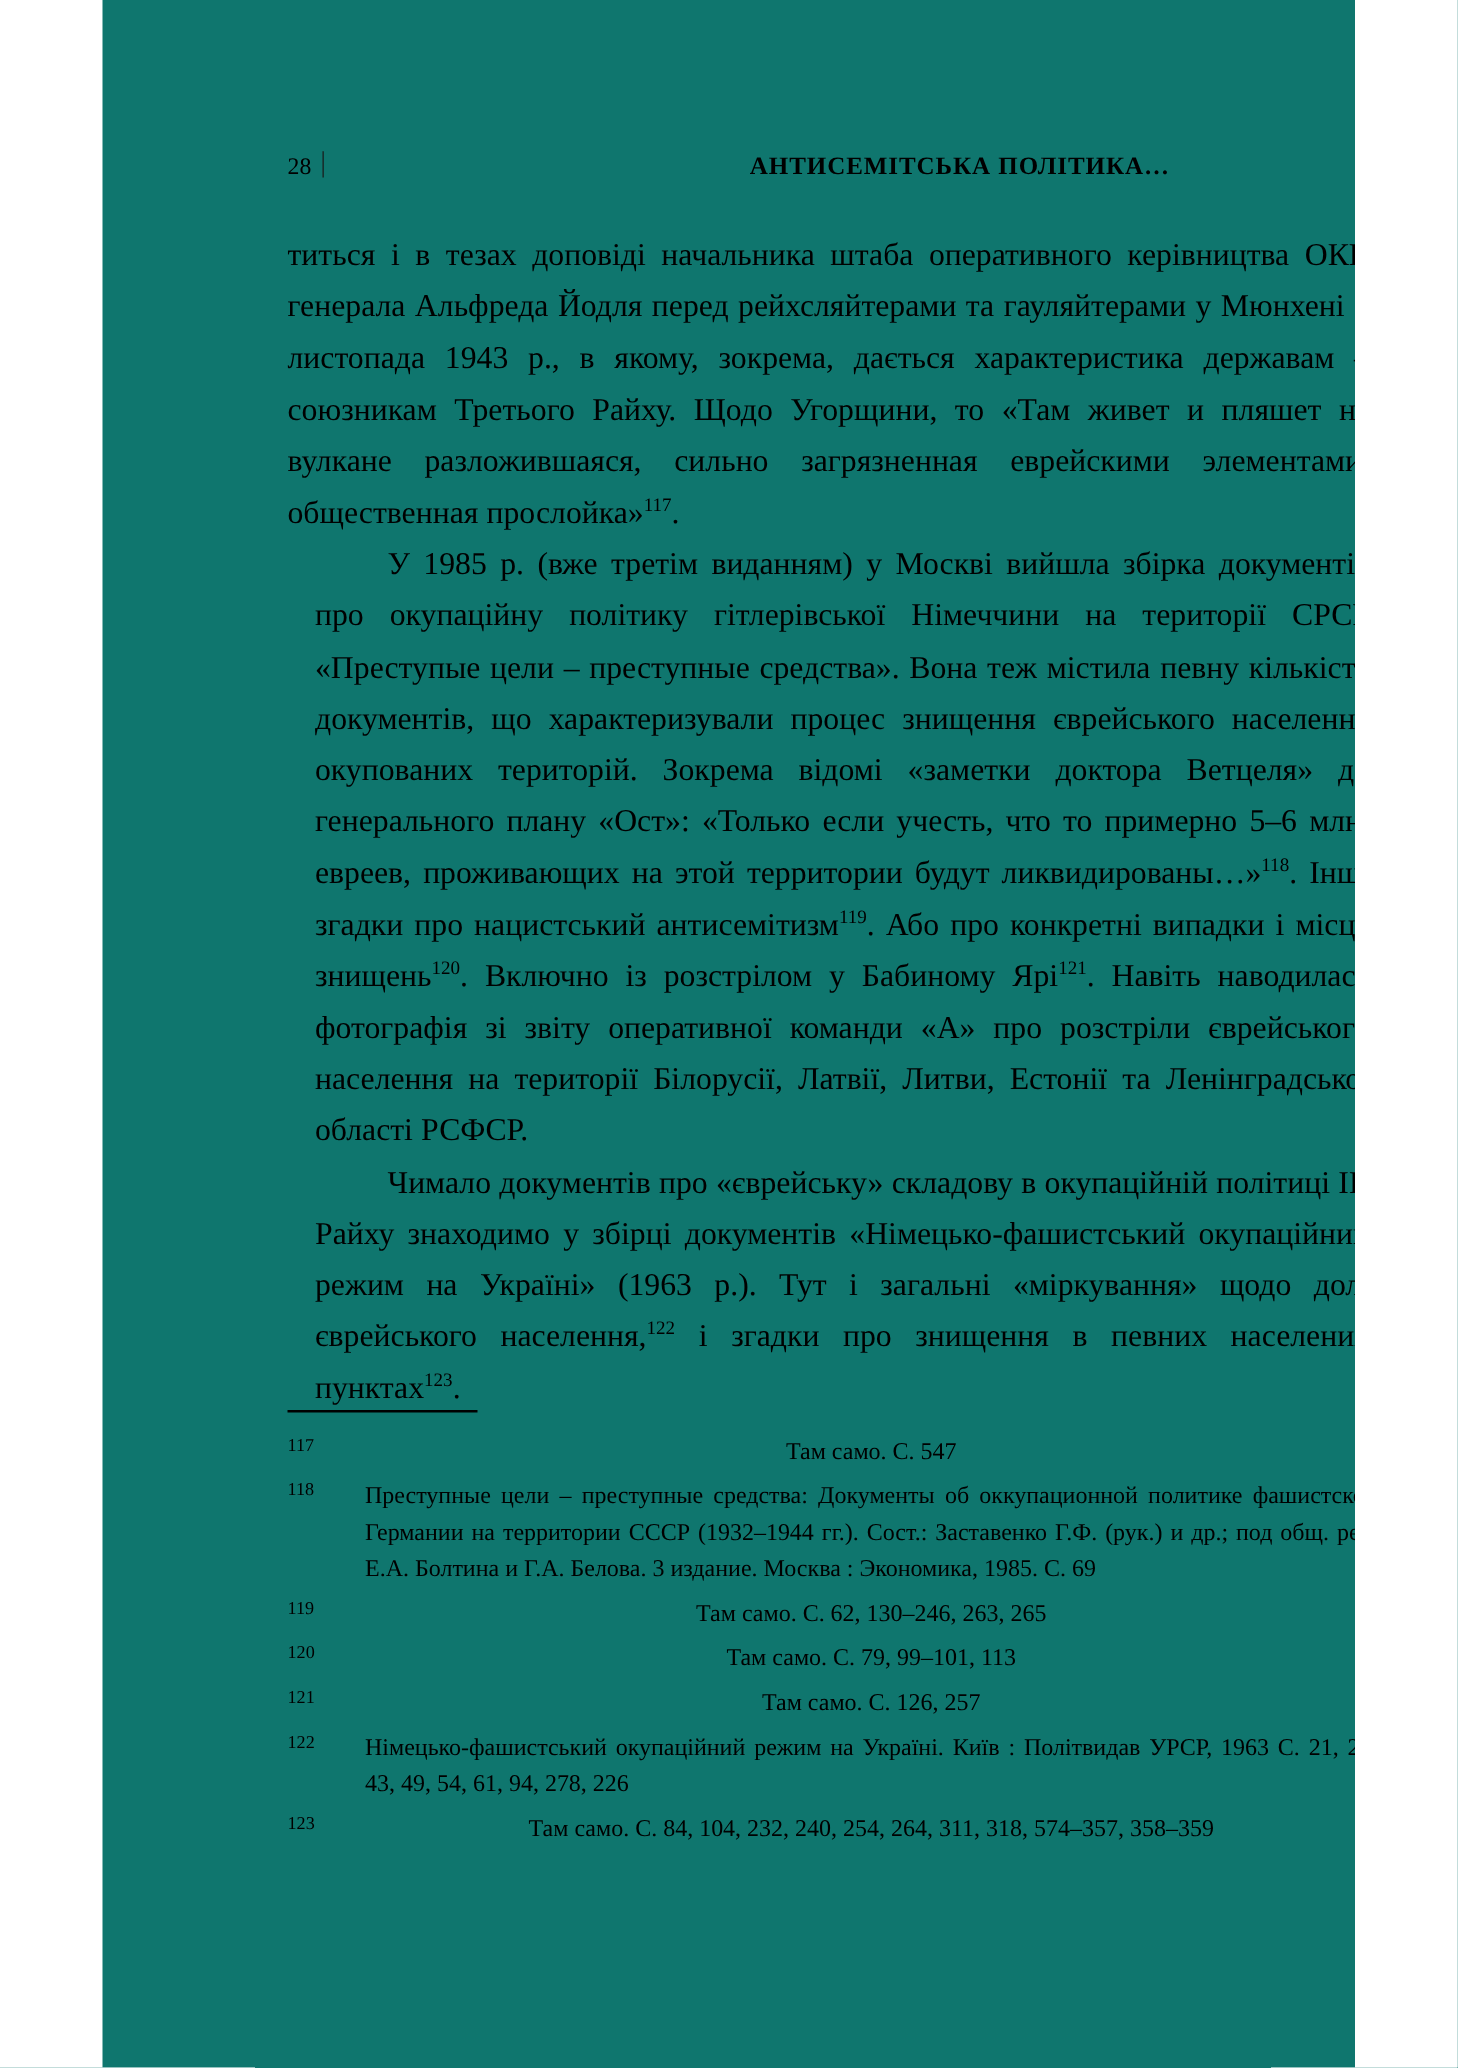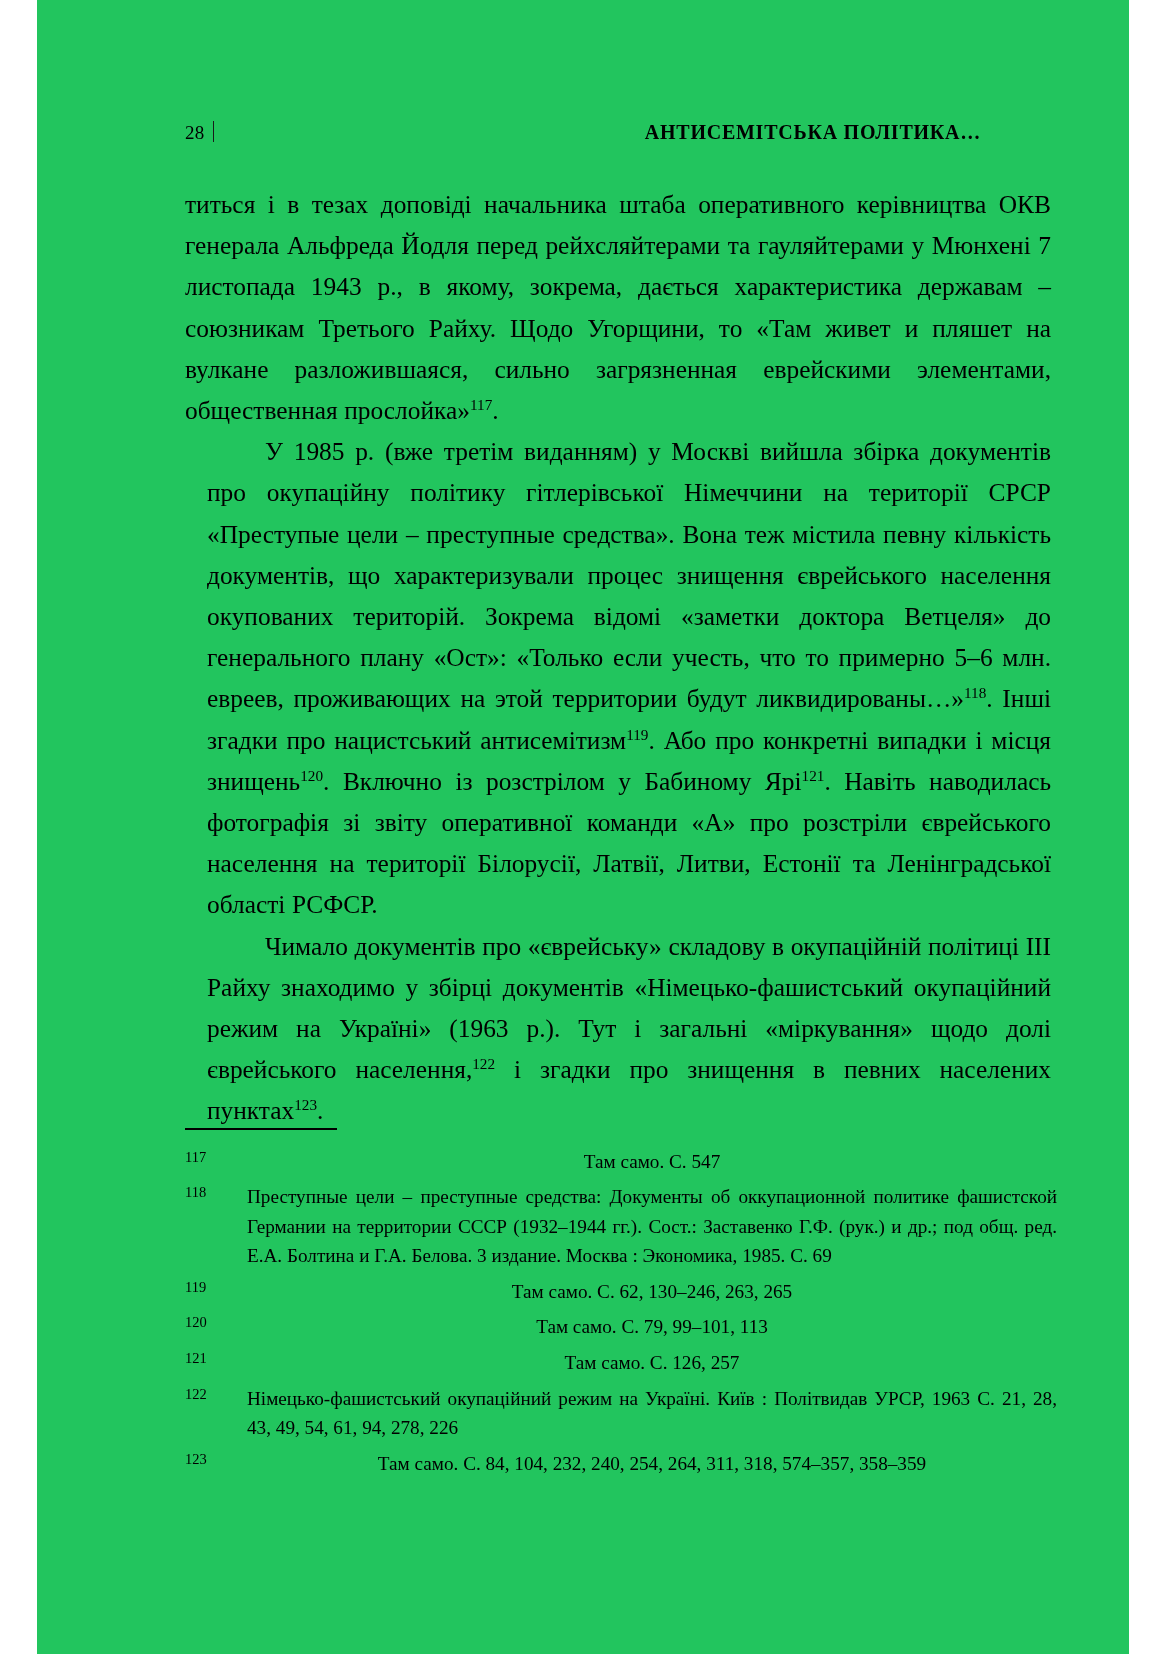--- a/index.html
+++ b/index.html
@@ -8,24 +8,24 @@
     padding: 0;
     background: #ffffff;
   }
   body {
     font-family: "Liberation Serif", "DejaVu Serif", serif;
     color: #000000;
     -webkit-font-smoothing: antialiased;
   }
   .page {
     position: relative;
-    width: 1092px;
+    width: 1002px;
     height: 1654px;
     margin: 0 auto;
-    background: #22c55e;
+    background: #0f766e;
     box-sizing: border-box;
     overflow: hidden;
   }
 
   
   .running-head {
     position: absolute;
     top: 118px;
     left: 148px;
     right: 148px;

